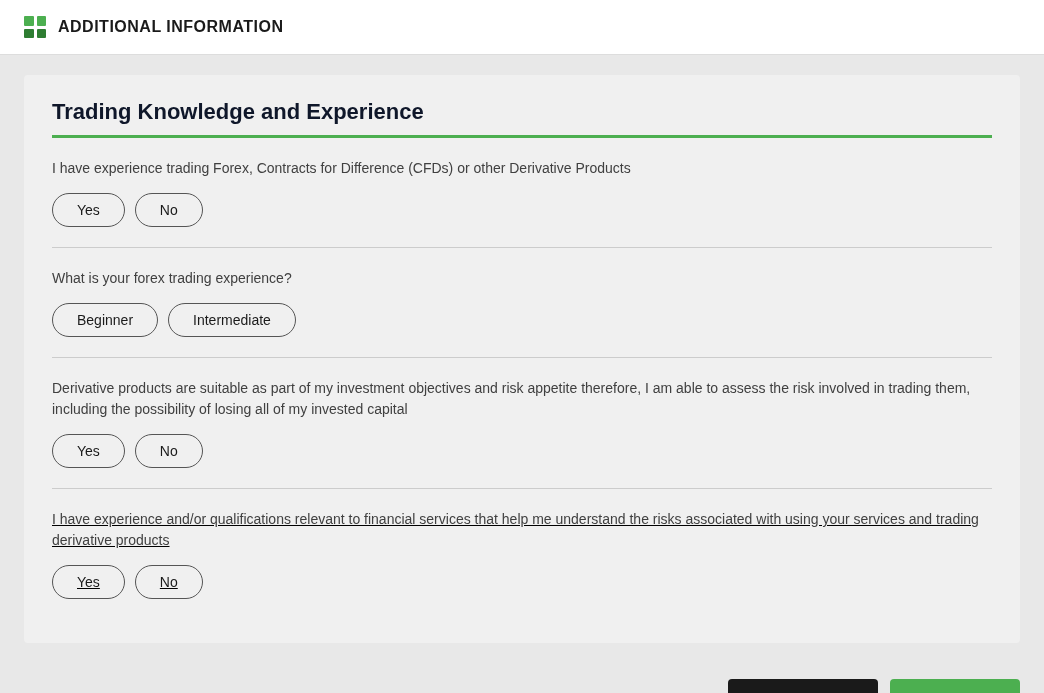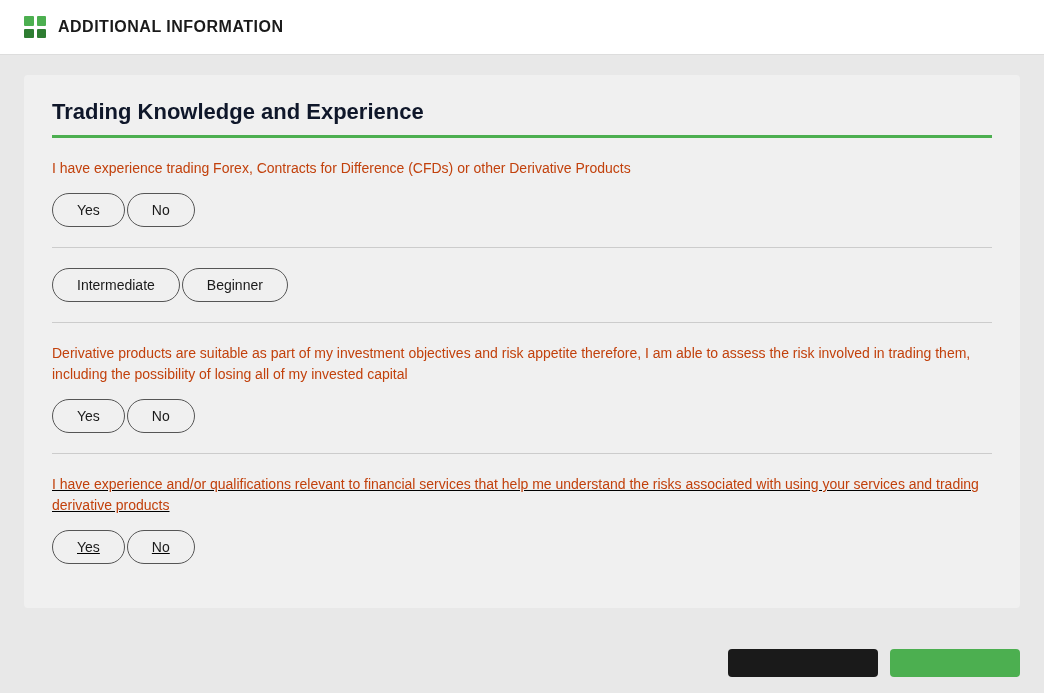--- a/index.html
+++ b/index.html
@@ -72,27 +72,27 @@
     .section {
       padding: 20px 0;
       border-bottom: 1px solid #cccccc;
     }
     .section:last-child {
       border-bottom: none;
       text-decoration: underline;
     }
     .question-text {
       font-size: 14px;
-      color: #c2410c;
+      color: #404040;
       margin-bottom: 14px;
       line-height: 1.5;
     }
     .button-group {
       display: flex;
-      gap: 2px;
+      gap: 10px;
       flex-wrap: wrap;
     }
     .option-btn {
       border: 1.5px solid #555;
       background: transparent;
       border-radius: 20px;
       padding: 8px 24px;
       font-size: 14px;
       color: #1a1a1a;
       cursor: pointer;
@@ -154,23 +154,24 @@
 
     <div class="section">
       <p class="question-text">I have experience trading Forex, Contracts for Difference (CFDs) or other Derivative Products</p>
       <div class="button-group">
         <button class="option-btn">Yes</button>
         <button class="option-btn">No</button>
       </div>
     </div>
 
     <div class="section">
+      <p class="question-text">What is your forex trading experience?</p>
       <div class="button-group">
+        <button class="option-btn">Beginner</button>
         <button class="option-btn">Intermediate</button>
-        <button class="option-btn">Beginner</button>
       </div>
     </div>
 
     <div class="section">
       <p class="question-text">Derivative products are suitable as part of my investment objectives and risk appetite therefore, I am able to assess the risk involved in trading them, including the possibility of losing all of my invested capital</p>
       <div class="button-group">
         <button class="option-btn">Yes</button>
         <button class="option-btn">No</button>
       </div>
     </div>

